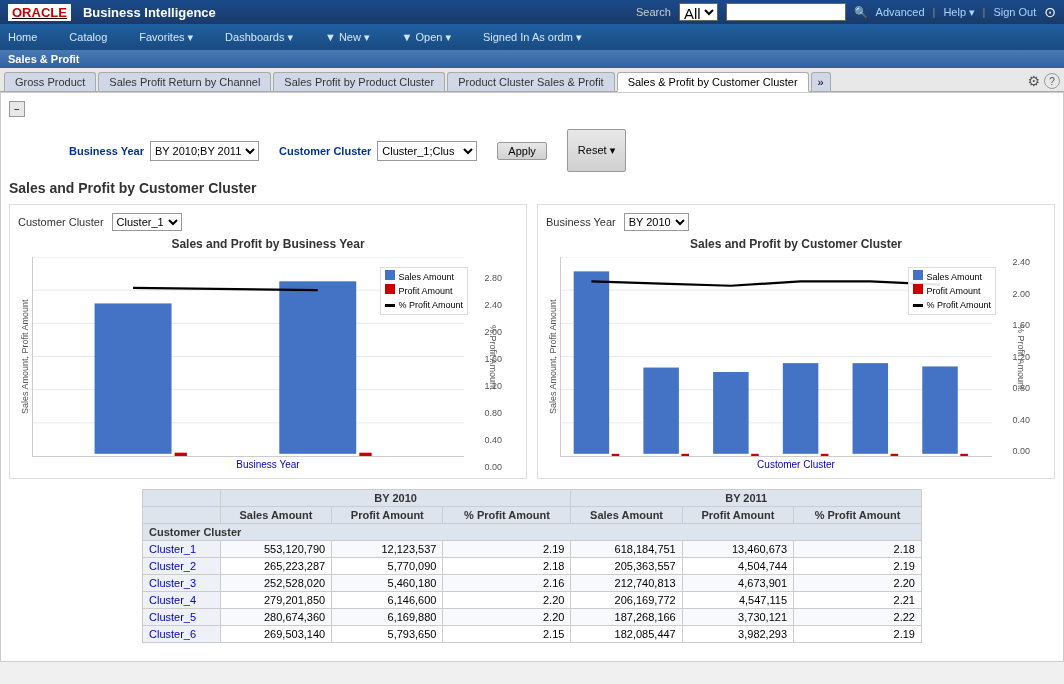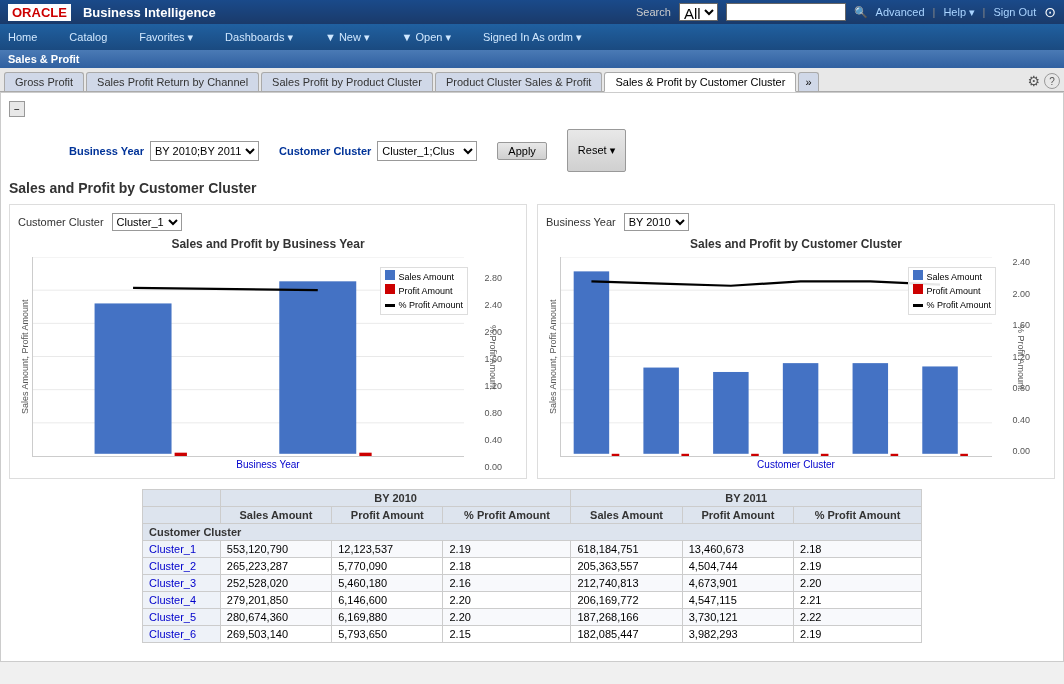--- a/index.html
+++ b/index.html
@@ -11,20 +11,21 @@
       height: 24px;
       display: flex;
       align-items: center;
       padding: 0 8px;
       gap: 12px;
     }
     .oracle-logo {
       display: flex;
       align-items: center;
       gap: 4px;
+      text-decoration: underline;
     }
     .oracle-text {
       color: #cc0000;
       font-weight: bold;
       font-size: 13px;
       background: #fff;
       padding: 1px 4px;
     }
     .bi-title {
       color: #fff;
@@ -211,20 +212,21 @@
       width: 780px;
     }
     .data-table {
       width: 100%;
       border-collapse: collapse;
       font-size: 11px;
     }
     .data-table th, .data-table td {
       border: 1px solid #ccc;
       padding: 2px 6px;
+      text-align: right;
       white-space: nowrap;
     }
     .data-table th {
       background: #dde4ee;
       text-align: center;
       color: #333;
     }
     .data-table td.row-header {
       text-align: left;
       background: #eef2f8;
@@ -303,21 +305,21 @@
   <a class="nav-link">▼ New ▾</a>
   <a class="nav-link">▼ Open ▾</a>
   <a class="nav-link">Signed In As  ordm ▾</a>
 </div>
 
 <div class="sp-tab-bar">
   <span class="sp-tab-title">Sales &amp; Profit</span>
 </div>
 
 <div class="tabs-row">
-  <div class="tab">Gross Profit</div>
+  <div class="tab">Gross Product</div>
   <div class="tab">Sales Profit Return by Channel</div>
   <div class="tab">Sales Profit by Product Cluster</div>
   <div class="tab">Product Cluster Sales &amp; Profit</div>
   <div class="tab active">Sales &amp; Profit by Customer Cluster</div>
   <div class="tab-more">»</div>
   <div class="tab-actions">
     <span style="cursor:pointer; font-size:14px; color:#555;">⚙</span>
     <span style="cursor:pointer; font-size:14px; color:#555; border:1px solid #999; border-radius:50%; width:16px; height:16px; display:inline-flex; align-items:center; justify-content:center; font-size:10px;">?</span>
   </div>
 </div>

